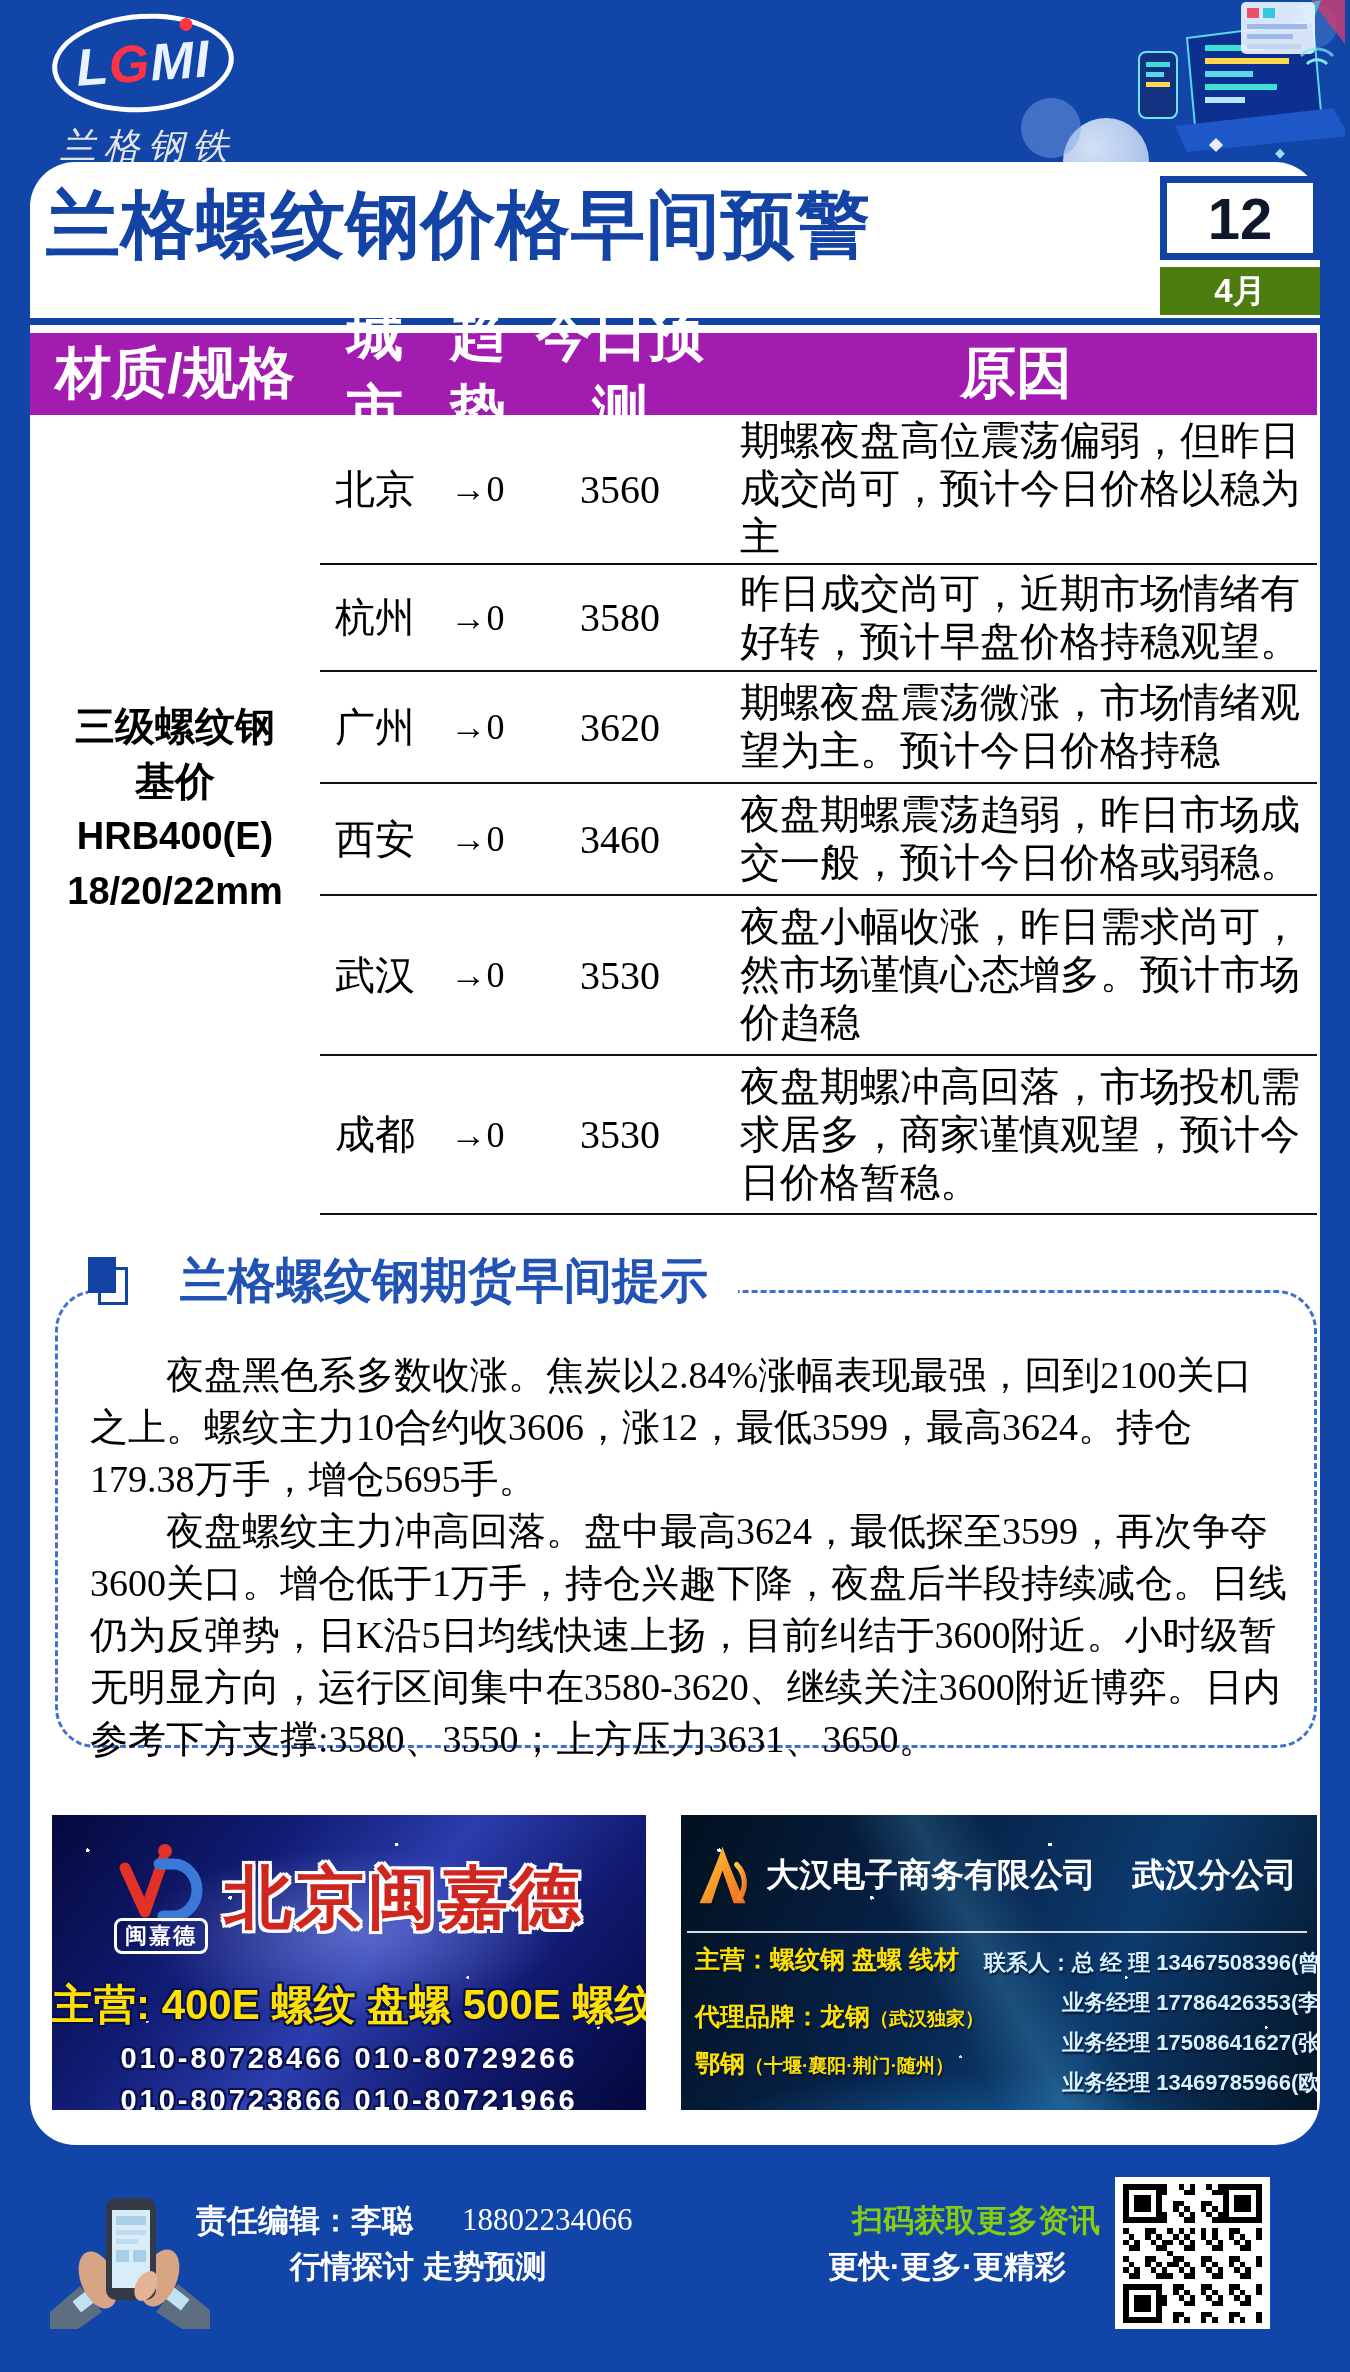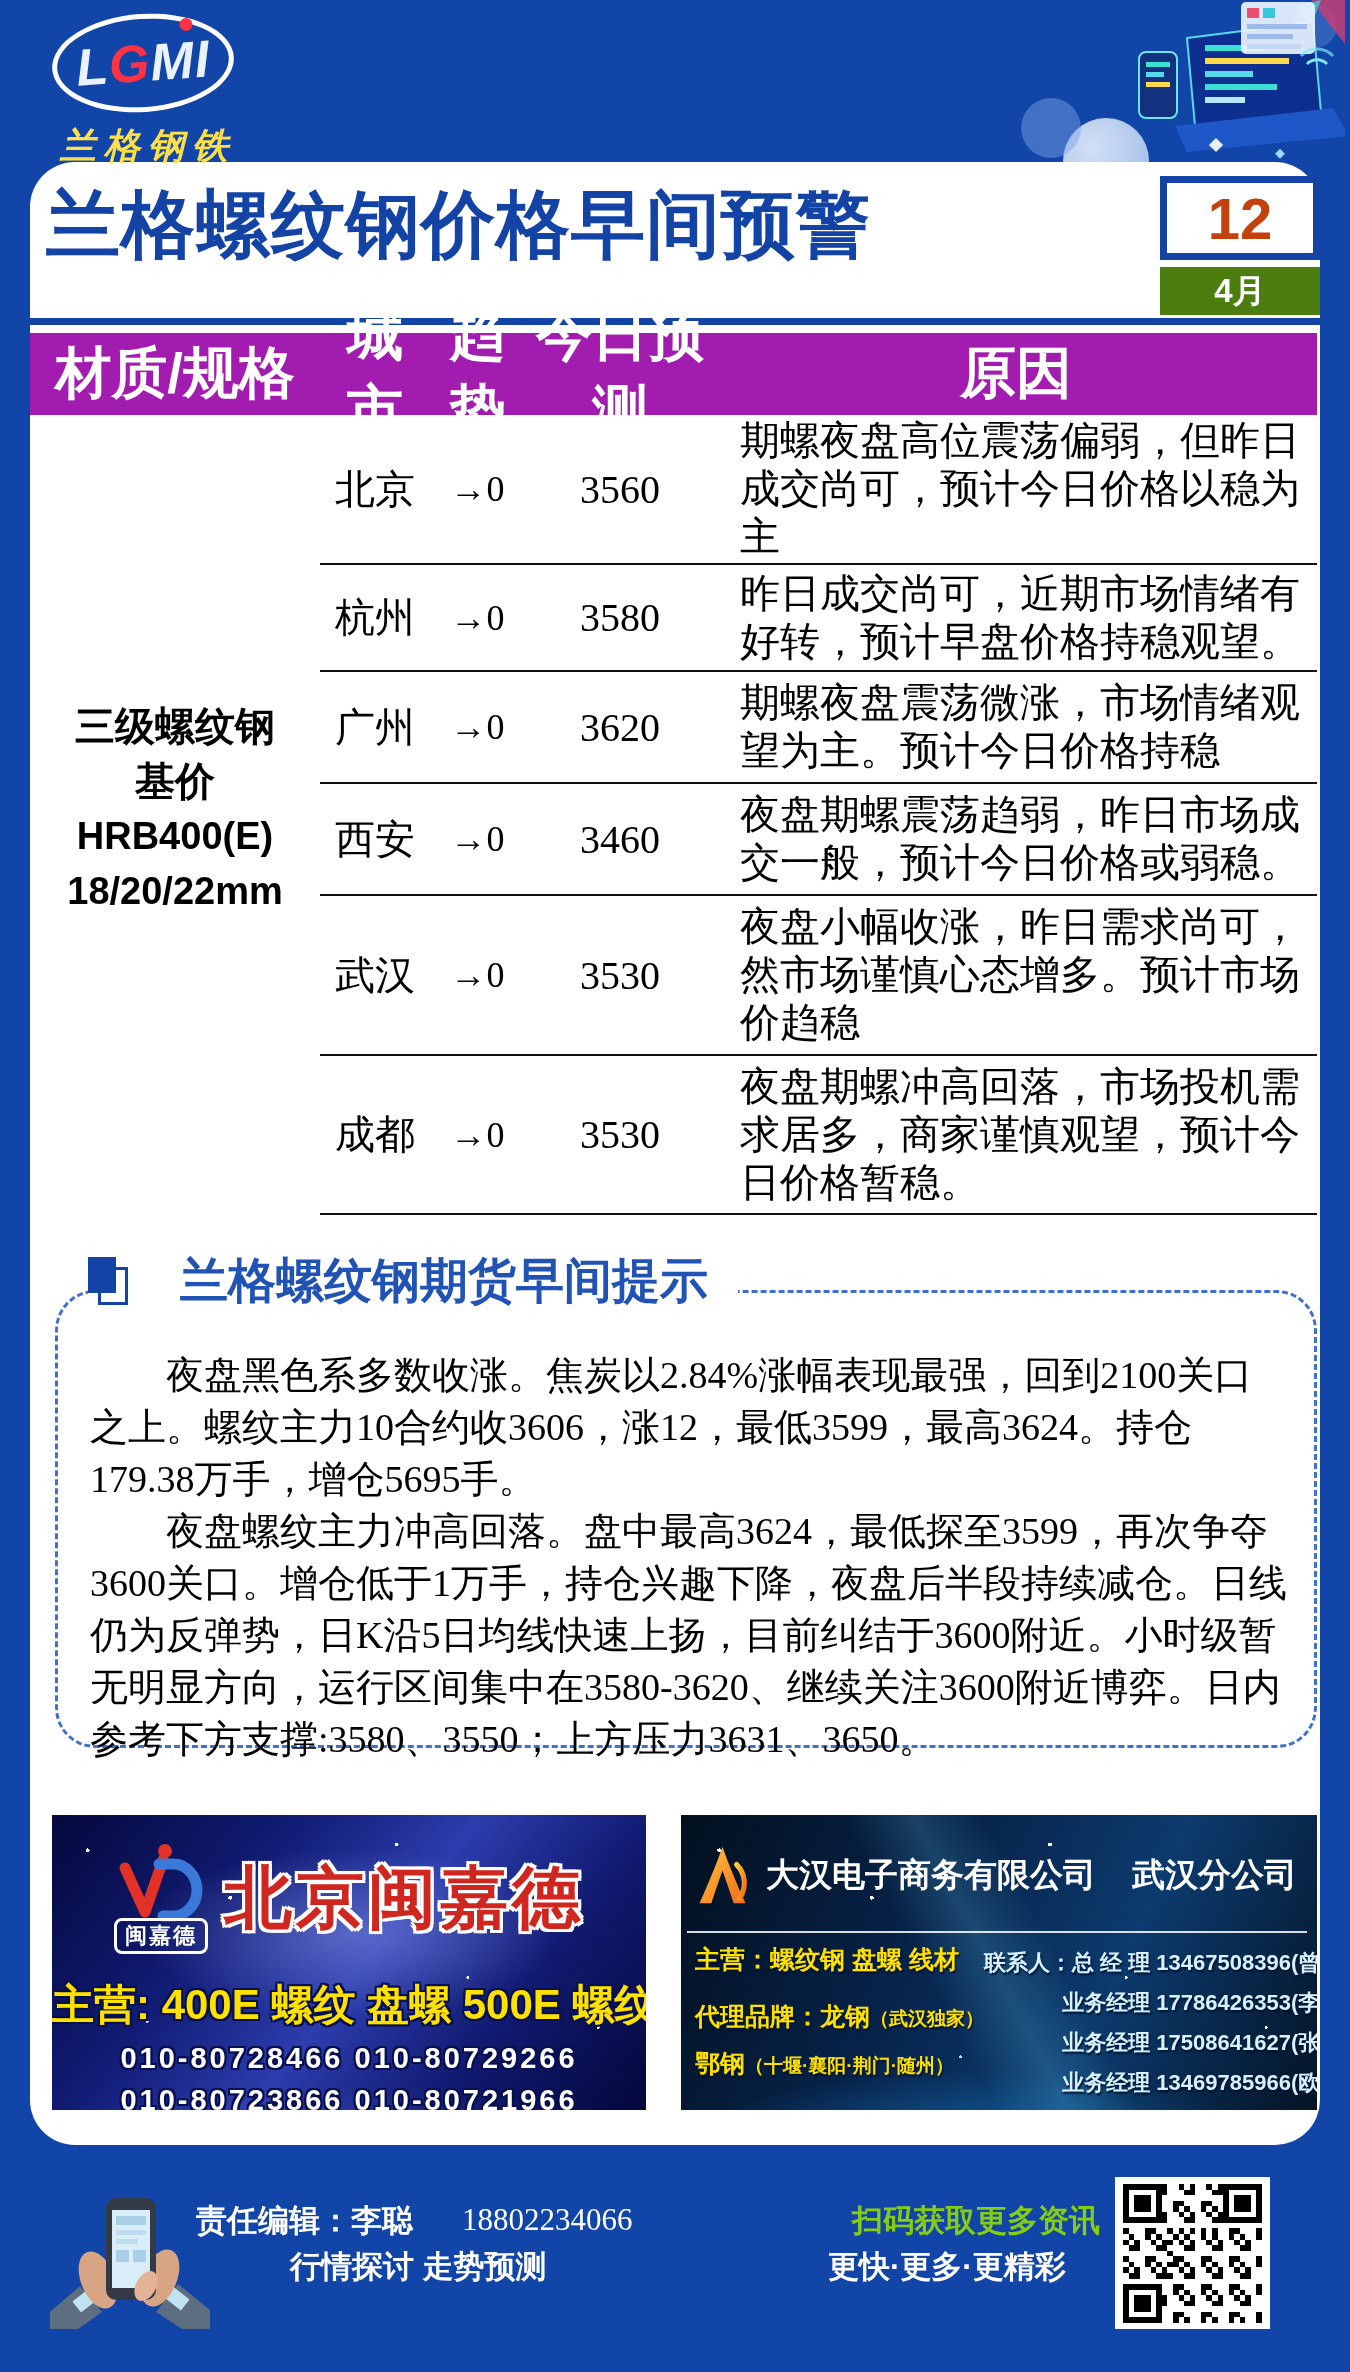--- a/index.html
+++ b/index.html
@@ -8,33 +8,33 @@
 
   
   .logo{position:absolute;left:52px;top:14px;z-index:2;}
   .logo-ellipse{width:172px;height:88px;border:5px solid #fff;border-radius:50%;
       display:flex;align-items:center;justify-content:center;transform:rotate(-4deg);
       font-style:italic;font-weight:bold;font-size:52px;color:#EAF2FF;letter-spacing:1px;position:relative;}
   .lg{line-height:1;}
   .lg.red{color:#FF3344;}
   .lg-dot{position:absolute;top:2px;right:34px;width:13px;height:13px;border-radius:50%;background:#FF3344;}
   .logo-sub{margin:10px 0 0 8px;font-family:"Liberation Serif","DejaVu Serif",serif;
-      font-size:36px;font-weight:bold;font-style:italic;color:#fde047;letter-spacing:8px;}
+      font-size:36px;font-weight:normal;font-style:italic;color:#e5e5e5;letter-spacing:8px;}
   .tech{position:absolute;left:1015px;top:0;z-index:0;}
   .bokeh{position:absolute;left:1063px;top:118px;width:86px;height:86px;border-radius:50%;
       background:radial-gradient(circle at 35% 35%,#E8F1FD,#A8C4EE);opacity:.9;z-index:0;}
 
   
   .card{position:absolute;left:30px;top:162px;width:1290px;height:1983px;background:#fff;
         border-radius:45px;z-index:1;}
   .title{position:absolute;left:16px;top:14px;margin:0;
       font-family:"Liberation Serif","DejaVu Serif",serif;font-weight:bold;font-size:74px;
       color:#1243A5;letter-spacing:1px;white-space:nowrap;}
   .date{position:absolute;left:1130px;top:14px;width:160px;}
-  .date .day{box-sizing:border-box;height:84px;border:7px solid #1243A5;background:#fff;color:#c2410c;
+  .date .day{box-sizing:border-box;height:84px;border:7px solid #1243A5;background:#fff;color:#0f172a;
       font-size:58px;font-weight:bold;display:flex;align-items:center;justify-content:center;}
   .date .month{margin-top:7px;height:48px;background:#4d7c0f;color:#fff;font-size:33px;font-weight:bold;
       display:flex;align-items:center;justify-content:center;}
   .rule{position:absolute;left:0;top:156px;width:1290px;height:7px;background:#1243A5;}
 
   
   .thead{position:absolute;left:0;top:171px;width:1287px;height:82px;background:#a21caf;
       display:flex;align-items:center;color:#fff;font-size:56px;font-weight:bold;}
   .th{text-align:center;}
   .th.c1{width:290px;}.th.c2{width:110px;}.th.c3{width:95px;}.th.c4{width:190px;}.th.c5{flex:1;}

